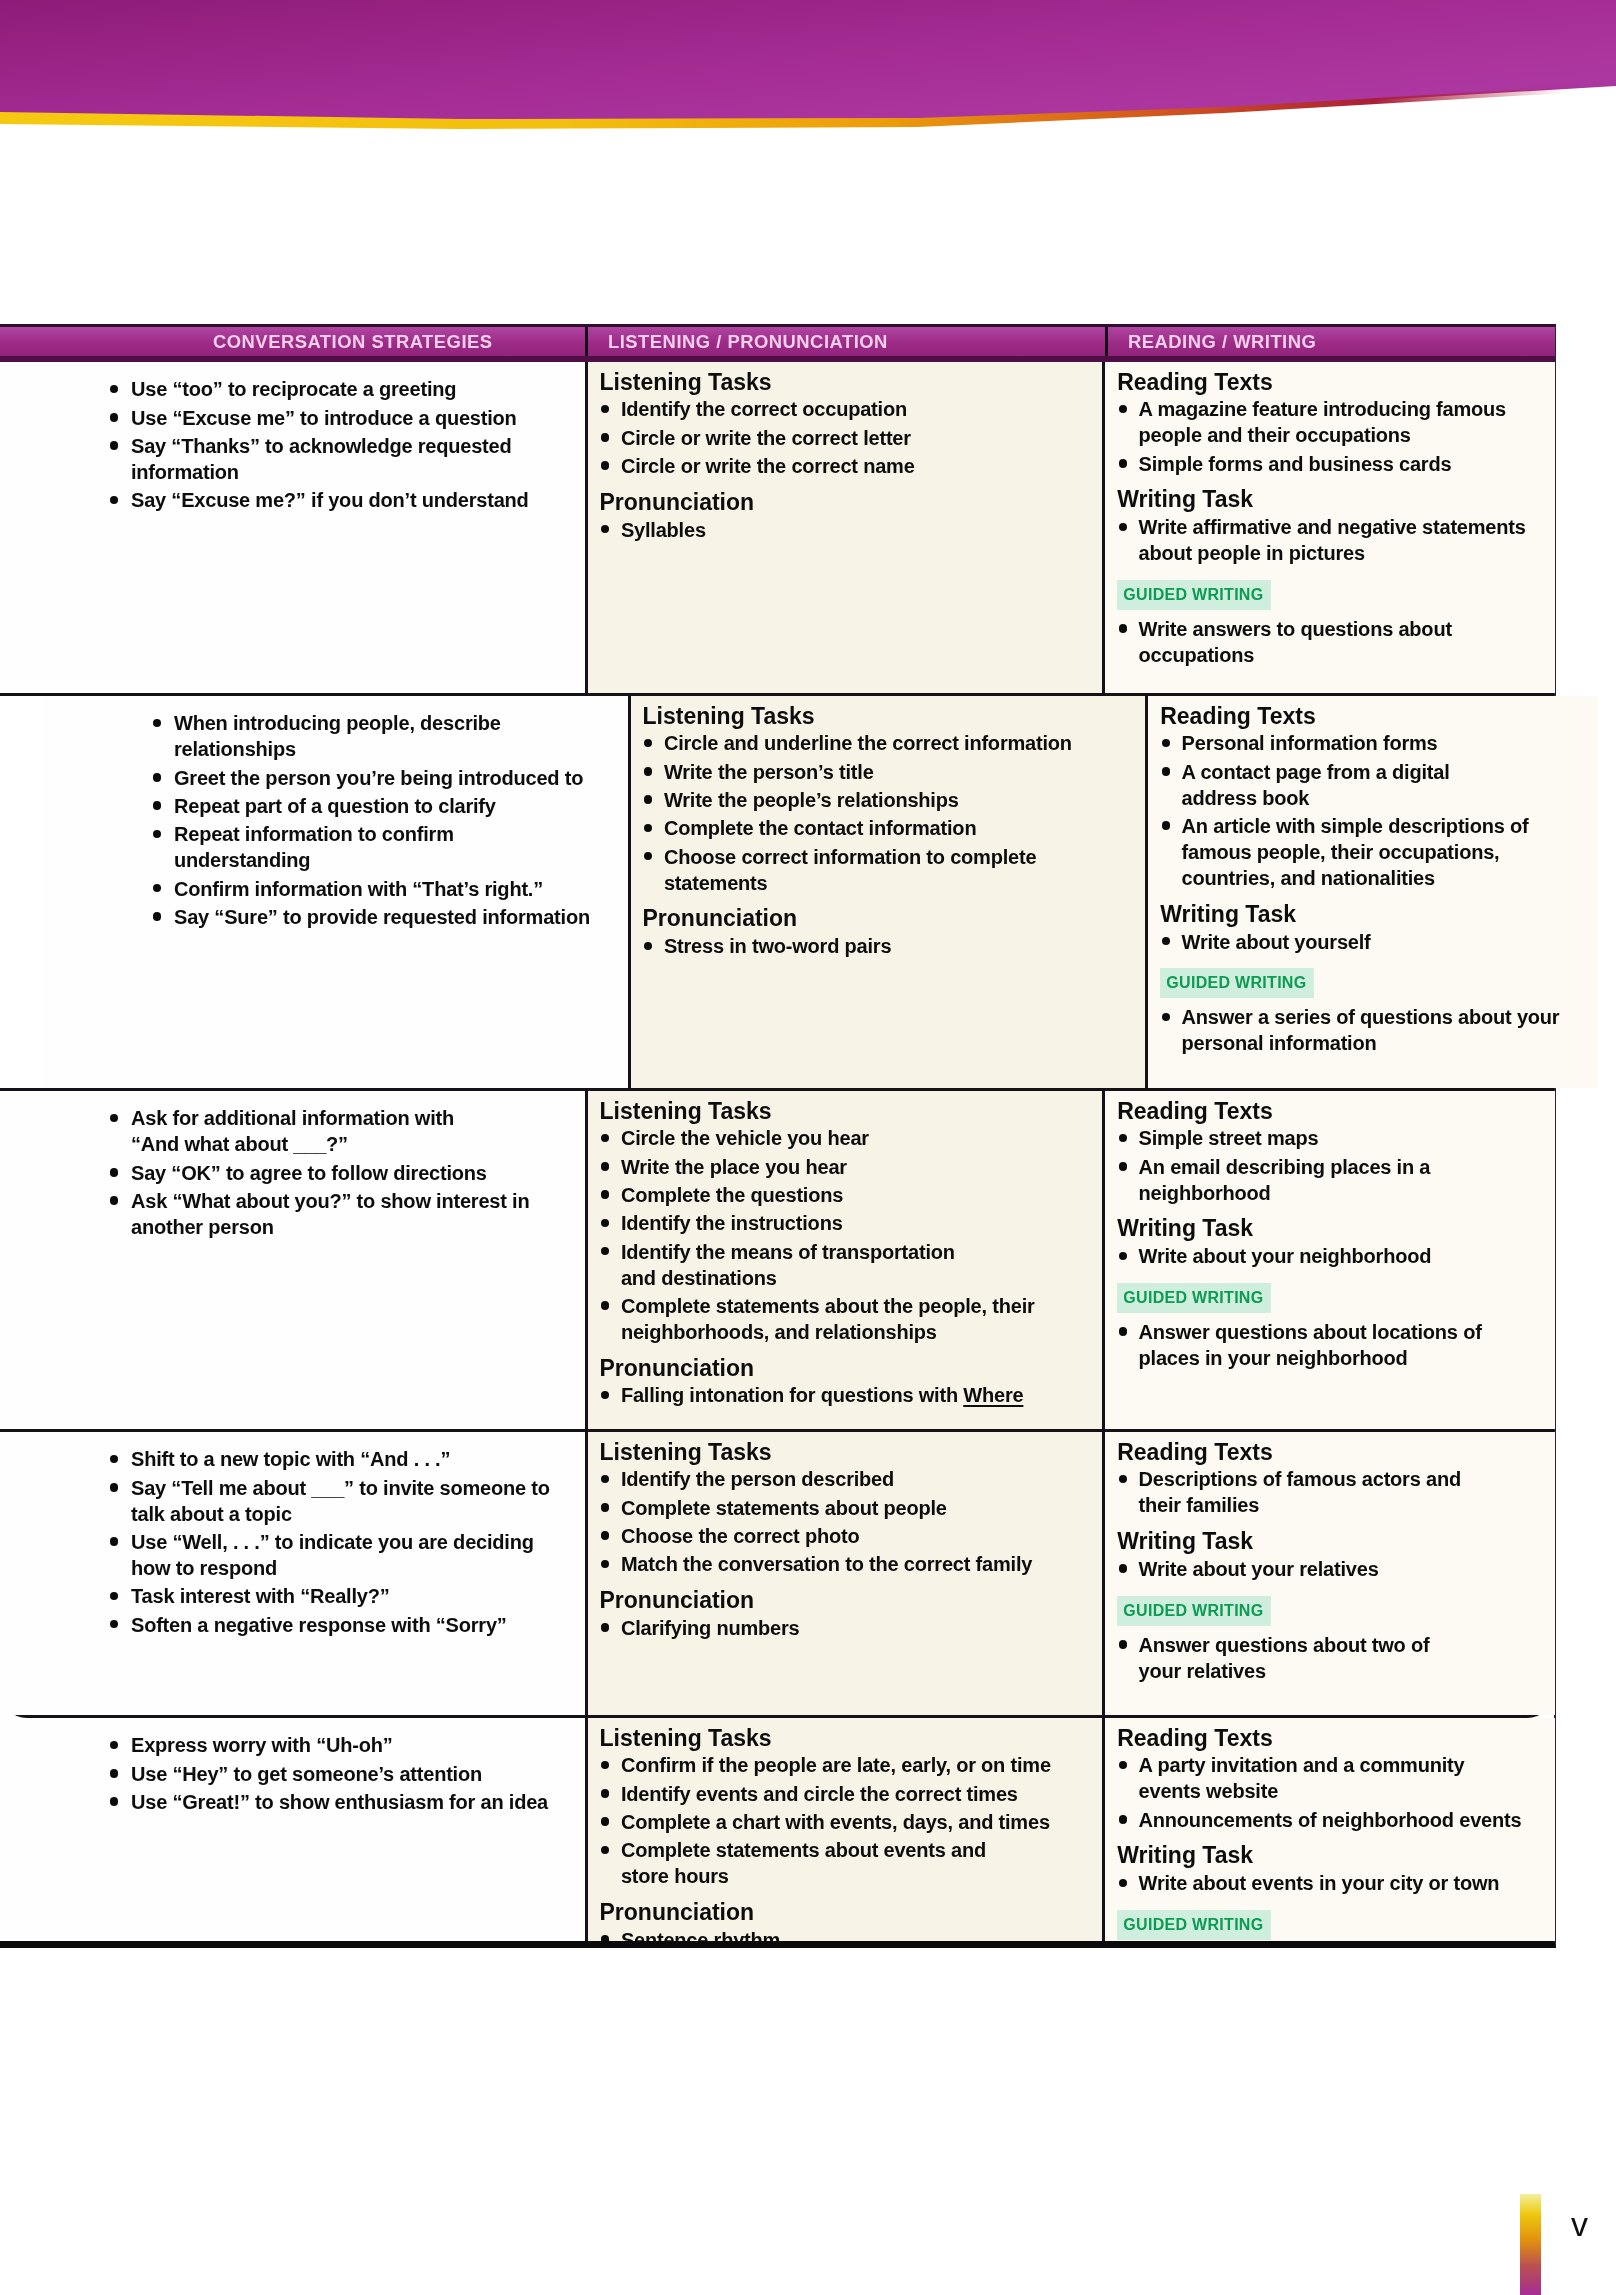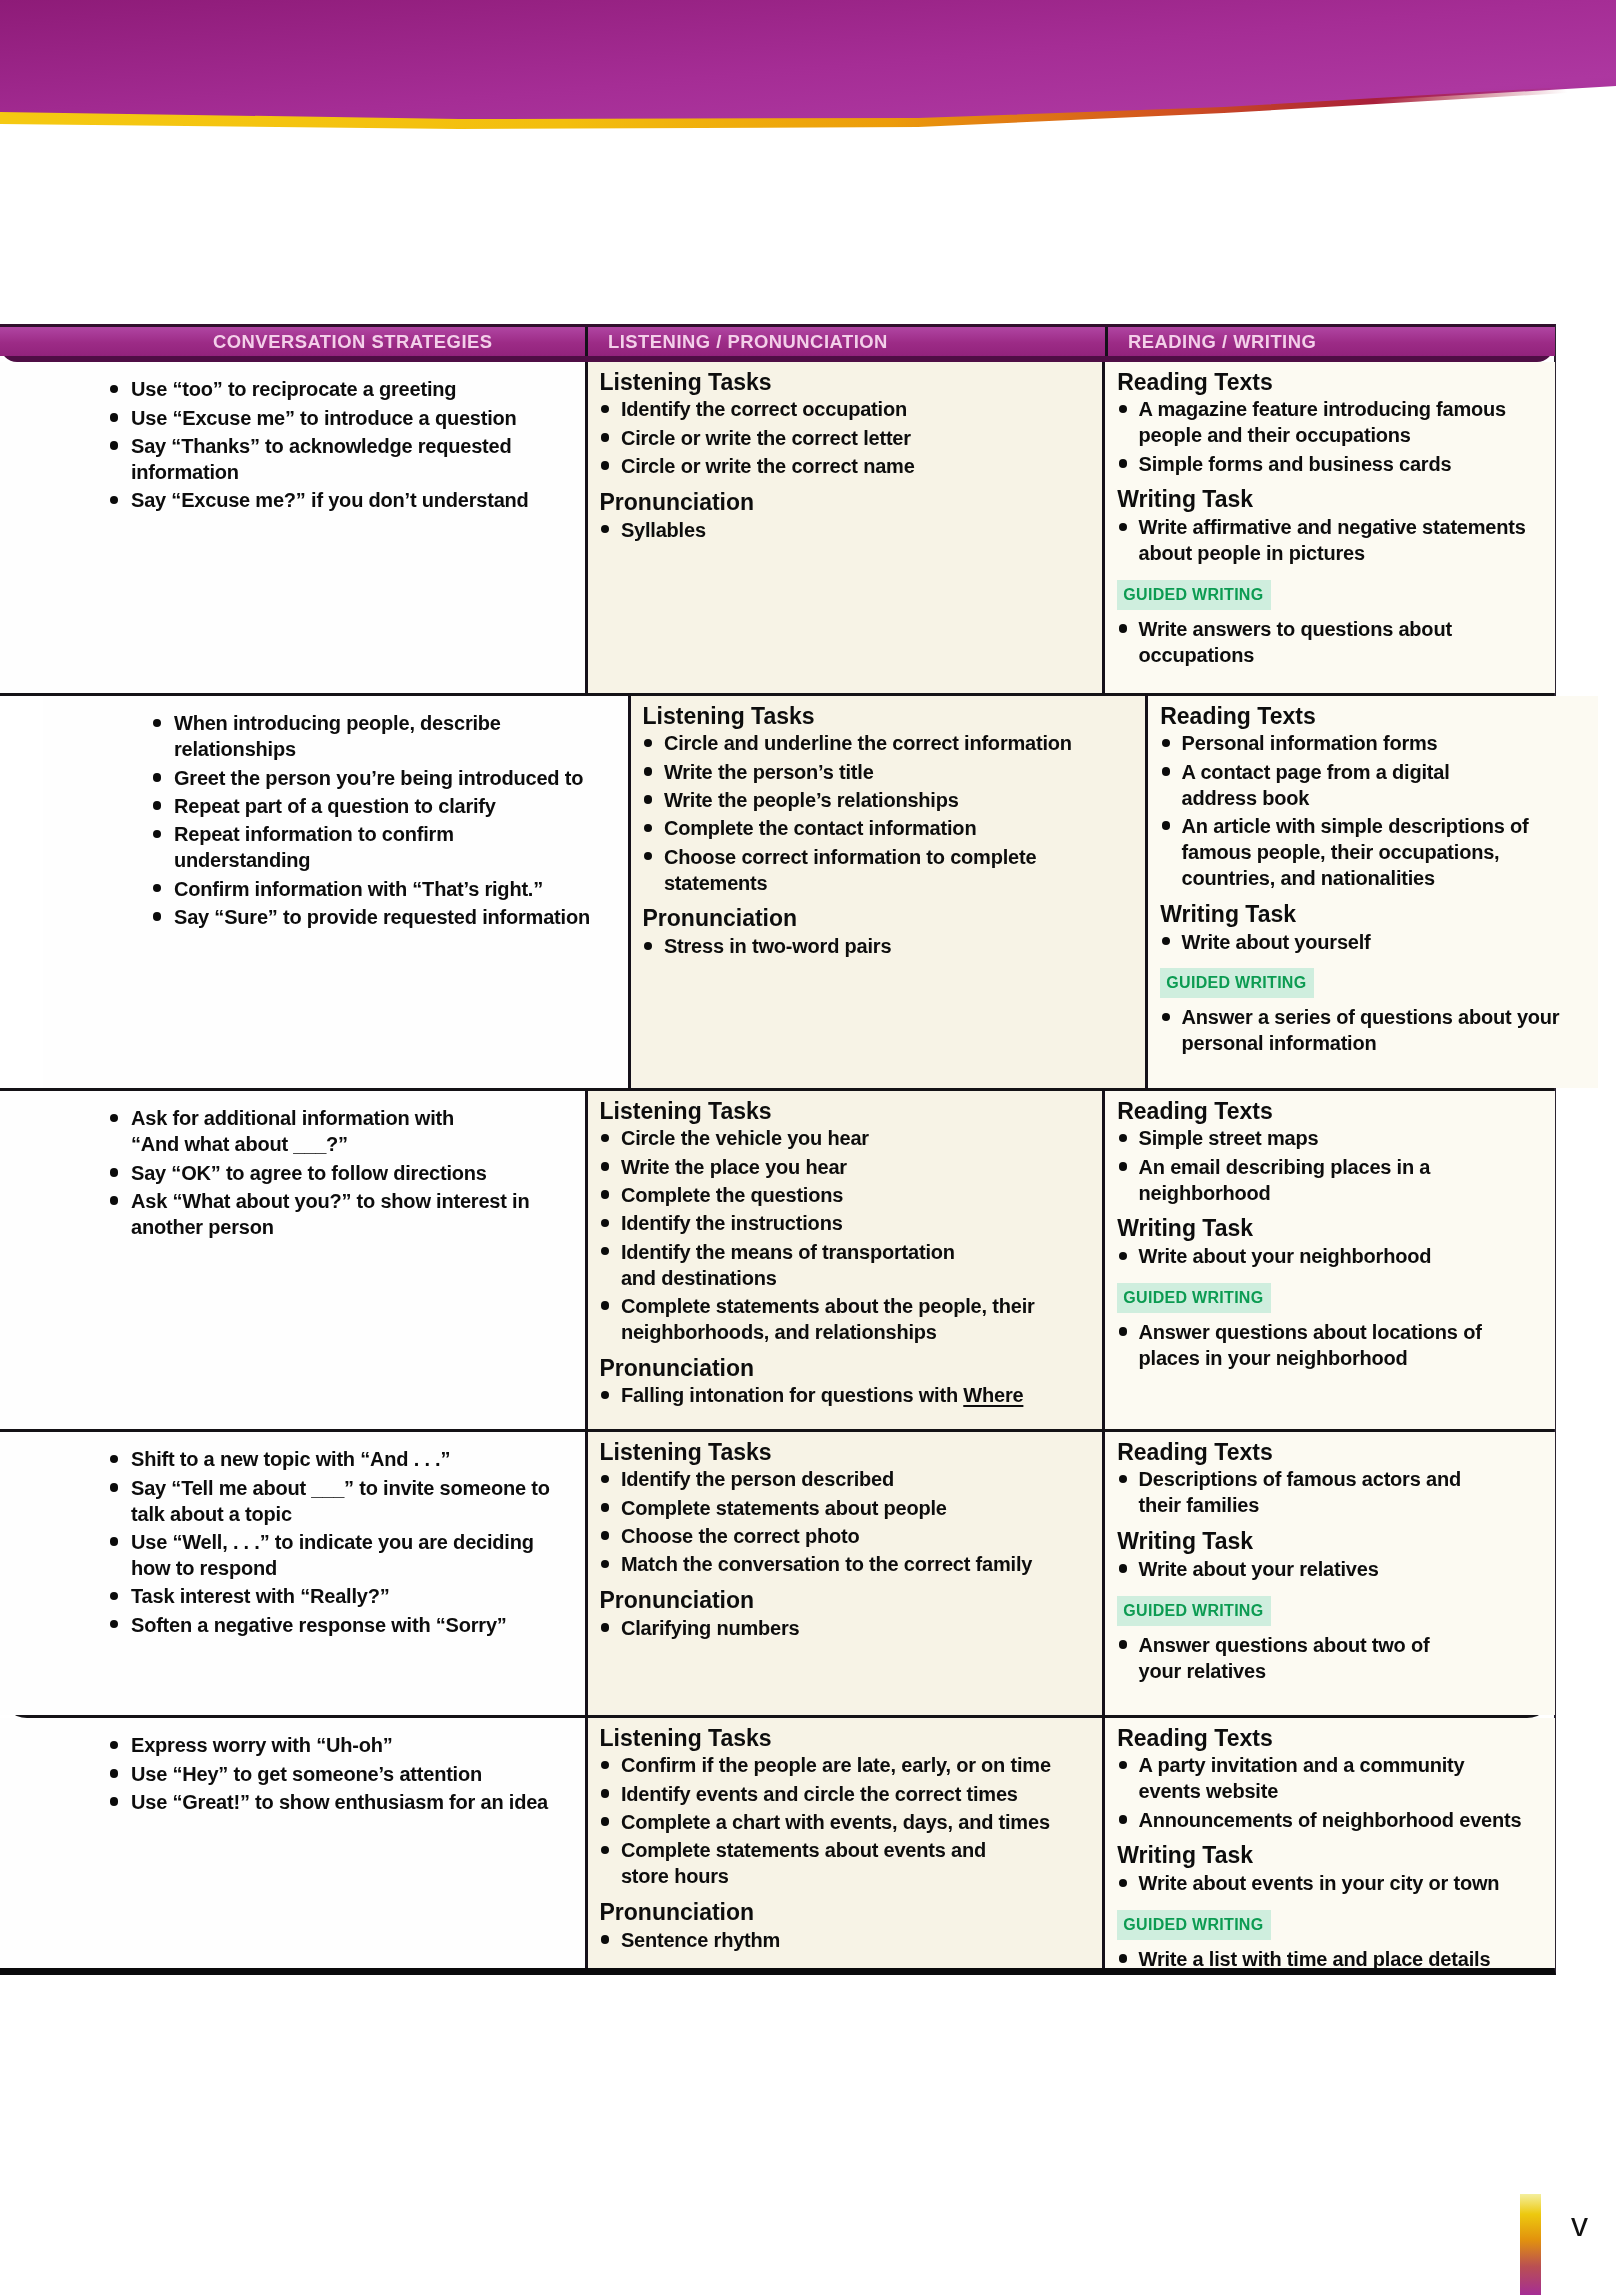--- a/index.html
+++ b/index.html
@@ -11,34 +11,34 @@
     background:linear-gradient(175deg,var(--banner_dark,#8e1b78) 0%,var(--banner_magenta,#a52d95) 45%,#ad37a0 70%,#9c2a8f 100%);
     clip-path:polygon(0 0,1616px 0,1616px 86px,1224px 109px,918px 119px,459px 120px,0 113px);}
   .stripe{position:absolute;left:0;top:0;width:1616px;height:176px;
     background:linear-gradient(90deg,var(--stripe_yellow,#f5c912) 0%,#f3be0e 35%,#ec9c0a 55%,#d2541f 72%,#a81f3a 85%,rgba(168,31,58,0) 97%);
     clip-path:polygon(0 112px,459px 119px,918px 118px,1224px 107px,1616px 84px,1616px 90px,1224px 113px,918px 127px,459px 129px,0 124px);}
 
   
   .sstable{position:absolute;left:0;top:324px;width:1554px;
     border-top:3.1px solid #30102c;border-right:2.3px solid #2b2330;border-bottom:7.7px solid #0a0a0c;}
   .hdr{display:grid;grid-template-columns:585px 520px 450px;
-    border-bottom:6.1px solid var(--header_underline,#4f0e45);border-radius:17px;}
+    border-bottom:6.1px solid var(--header_underline,#4f0e45);}
   .hcell{height:29px;line-height:29px;background:linear-gradient(180deg,#b045a2 0%,var(--header_bar,#9c2b86) 55%,#92237c 100%);
     color:var(--header_text,#f3cfe9);font-size:18.4px;font-weight:bold;letter-spacing:0.5px;
     white-space:nowrap;overflow:hidden;}
   .h1{padding-left:213px;}
   .h2,.h3{padding-left:20px;border-left:3.1px solid #15111a;}
 
   .row{display:grid;grid-template-columns:585px 520px 450px;border-bottom:3.8px solid #141216;}
   .row:last-child{border-bottom:none;}
   .row:nth-child(1){height:331px;}
   .row:nth-child(2){height:392px;padding-left:43px;}
   .row:nth-child(3){height:338px;}
   .row:nth-child(4){height:283px;border-radius:27px;}
-  .row:nth-child(5){height:250px;}
+  .row:nth-child(5){height:223px;}
 
   .cell{box-sizing:border-box;overflow:hidden;color:var(--text,#0d0d0d);}
   .c1{background:#fefefe;padding:12.2px 12.2px 0 108px;}
   .c2{background:var(--col2_bg,#f7f3e6);border-left:3.1px solid #15111a;border-right:3.1px solid #15111a;
       padding:7.7px 10.7px 0 11.5px;}
   .c3{background:var(--col3_bg,#fcfaf2);padding:7.7px 9.2px 0 12.2px;}
 
   .sec-title{font-size:23px;line-height:24.5px;font-weight:bold;margin:10.7px 0 2.3px;}
   .cell > .sec-title:first-child{margin-top:0;}
 

